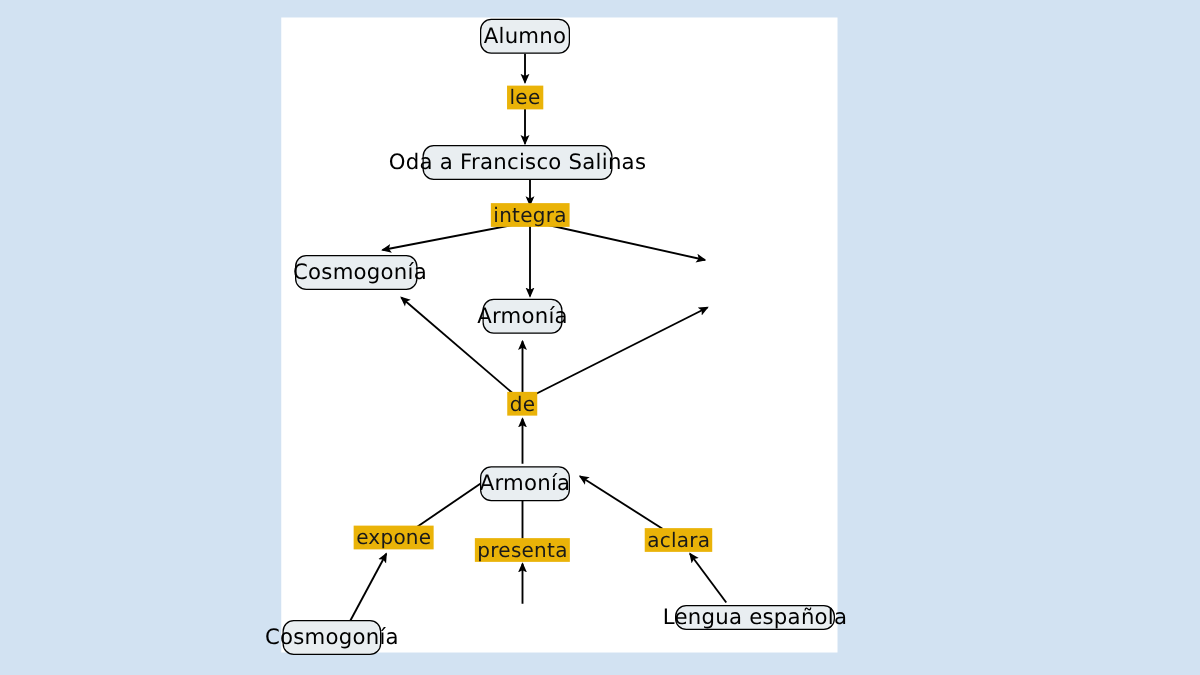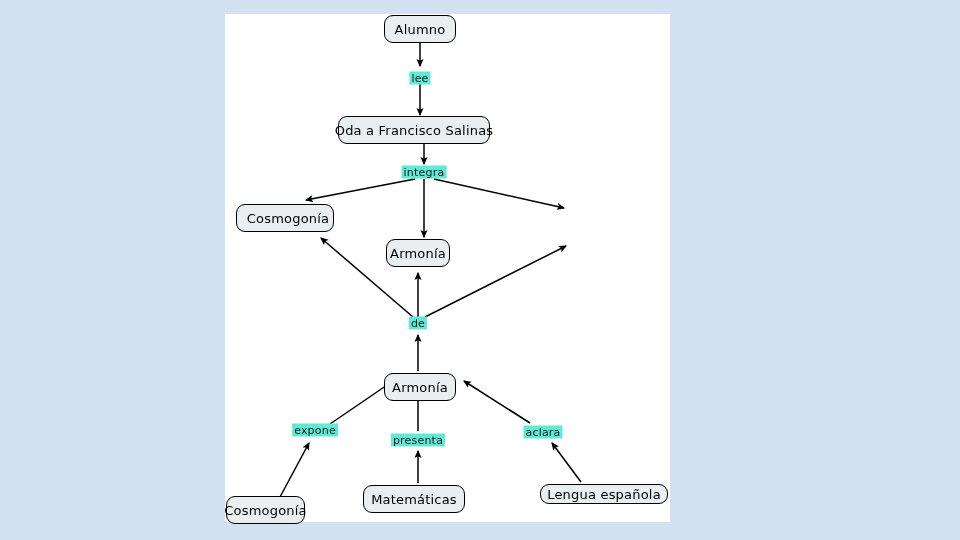--- a/index.html
+++ b/index.html
@@ -36,31 +36,31 @@
   .node-box {
     position: absolute;
     box-sizing: border-box;
     background: #e9eef1;
     border: 1.6px solid #000000;
     border-radius: 9px;
     display: flex;
     align-items: center;
     justify-content: center;
     color: #000000;
-    font-size: 13px;
+    font-size: 17px;
     letter-spacing: 0.2px;
     white-space: nowrap;
     padding: 0 8px;
   }
   .link-label {
     position: absolute;
     color: #1a1a1a;
-    font-size: 11px;
+    font-size: 16px;
     white-space: nowrap;
-    background: #5eead4;
+    background: #eab308;
     padding: 0 2px;
     transform: translate(-50%, -50%);
     letter-spacing: 0.2px;
   }
 </style>
 </head>
 <body>
 
 <div id="slide">
   <div id="canvas-panel">
@@ -117,23 +117,20 @@
 
 
     <div class="node-box" style="left:159px;  top:359px; width:72px;  height:28px;">
       <span>Armonía</span>
     </div>
 
     <div class="node-box" style="left:1px;    top:482px; width:79px;  height:28px;">
       <span>Cosmogonía</span>
     </div>
 
-    <div class="node-box" style="left:138px;  top:471px; width:102px; height:28px;">
-      <span>Matemáticas</span>
-    </div>
 
     <div class="node-box" style="left:315px;  top:470px; width:128px; height:20px;">
       <span>Lengua española</span>
     </div>
 
     <div class="link-label" style="left:195px; top:64px;">lee</div>
 
     <div class="link-label" style="left:199px; top:158px;">integra</div>
 
     <div class="link-label" style="left:193px; top:309px;">de</div>

